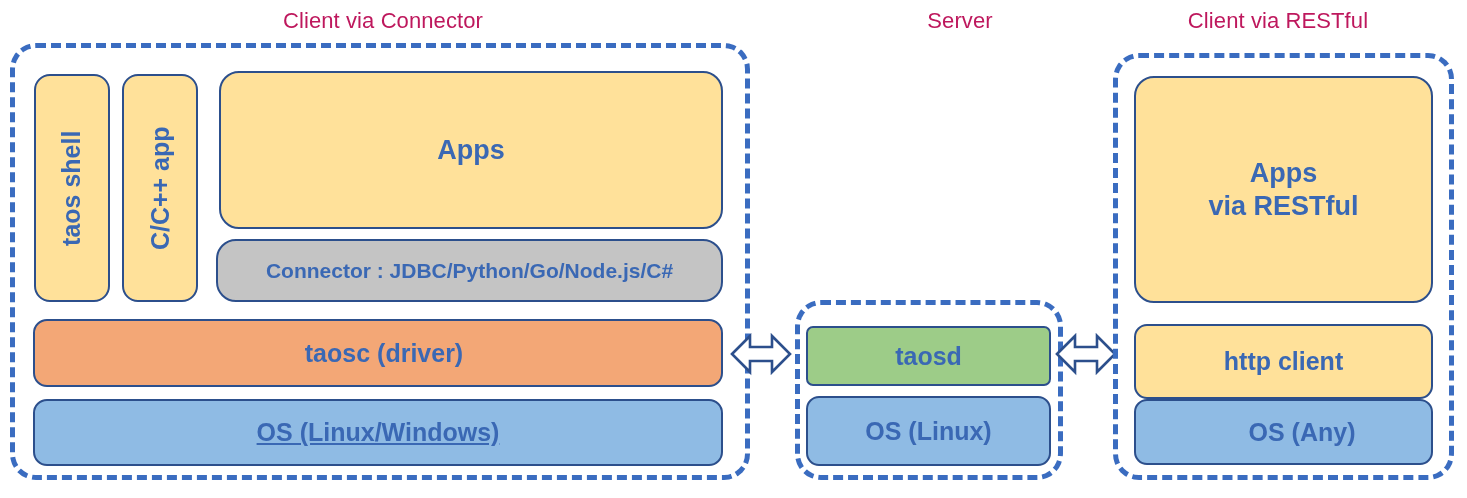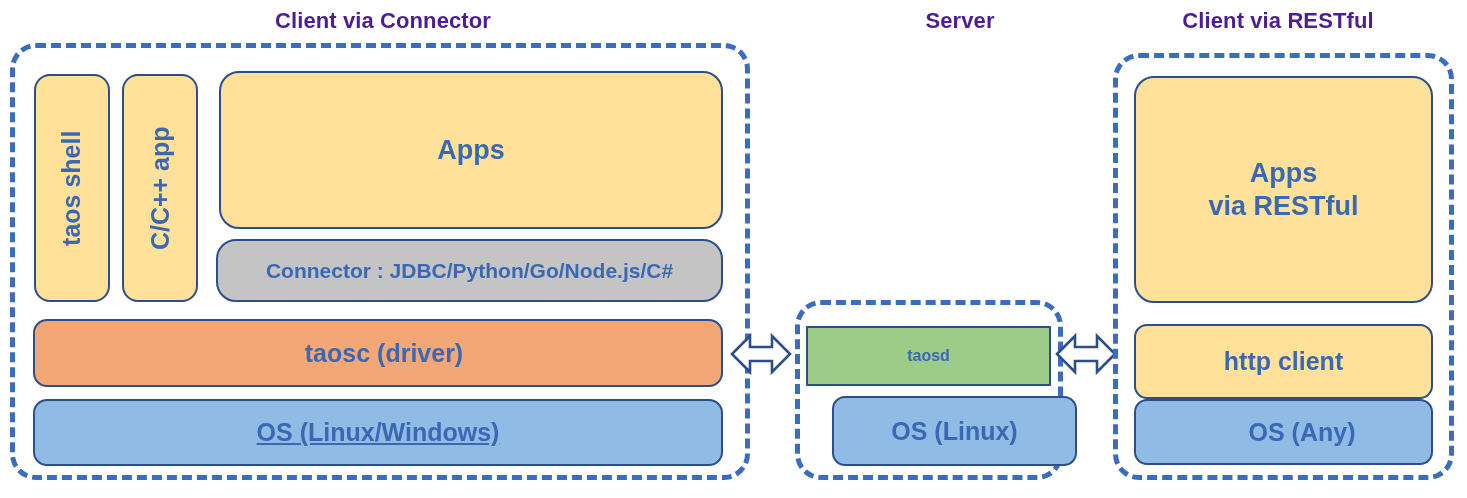--- a/index.html
+++ b/index.html
@@ -8,22 +8,22 @@
     background: #ffffff;
     font-family: "Liberation Sans", sans-serif;
     overflow: hidden;
   }
   #canvas { position: relative; width: 1467px; height: 498px; }
 
   
   .section-title {
     position: absolute;
     font-size: 22px;
-    font-weight: bold;
-    color: #4c1d95;
+    font-weight: normal;
+    color: #be185d;
     text-align: center;
     white-space: nowrap;
     letter-spacing: .1px;
   }
   #title-connector { left: 148px; top: 8px; width: 470px; }
   #title-server    { left: 810px; top: 8px; width: 300px; }
   #title-restful   { left: 1113px; top: 8px; width: 330px; }
 
   
   .dashed-box {
@@ -64,22 +64,22 @@
 
   
   #node-taos-shell  { left: 34px;  top: 74px;  width: 76px;  height: 228px; font-size: 25px; border-radius: 16px; }
   #node-cpp-app     { left: 122px; top: 74px;  width: 76px;  height: 228px; font-size: 25px; border-radius: 16px; }
   #node-apps-left   { left: 219px; top: 71px;  width: 504px; height: 158px; font-size: 27px; border-radius: 20px; }
   #node-connector   { left: 216px; top: 239px; width: 507px; height: 63px;  font-size: 21px; border-radius: 20px; }
   #node-taosc       { left: 33px;  top: 319px; width: 690px; height: 68px;  font-size: 25px; border-radius: 14px; }
   #node-os-left     { left: 33px;  top: 399px; width: 690px; height: 67px;  font-size: 25px; border-radius: 14px; text-decoration: underline; }
 
   
-  #node-taosd       { left: 806px; top: 326px; width: 245px; height: 60px; font-size: 16px; border-radius: 1px; }
-  #node-os-server   { left: 806px; top: 396px; width: 245px; height: 70px; font-size: 25px; border-radius: 13px; margin-left: 26px; }
+  #node-taosd       { left: 806px; top: 326px; width: 245px; height: 60px; font-size: 25px; border-radius: 7px; }
+  #node-os-server   { left: 806px; top: 396px; width: 245px; height: 70px; font-size: 25px; border-radius: 13px; }
 
   
   #node-apps-rest   { left: 1134px; top: 76px;  width: 299px; height: 227px; font-size: 27px; border-radius: 20px; }
   #node-http-client { left: 1134px; top: 324px; width: 299px; height: 75px;  font-size: 25px; border-radius: 13px; }
   #node-os-any      { left: 1134px; top: 399px; width: 299px; height: 66px;  font-size: 25px; border-radius: 13px; padding-left: 37px; }
 
   
   .arrow {
     position: absolute;
     top: 325px;

